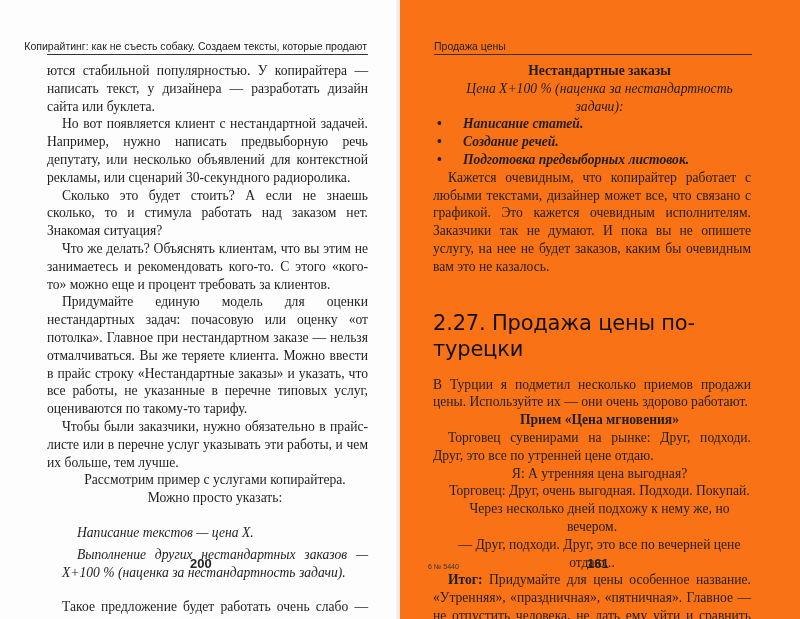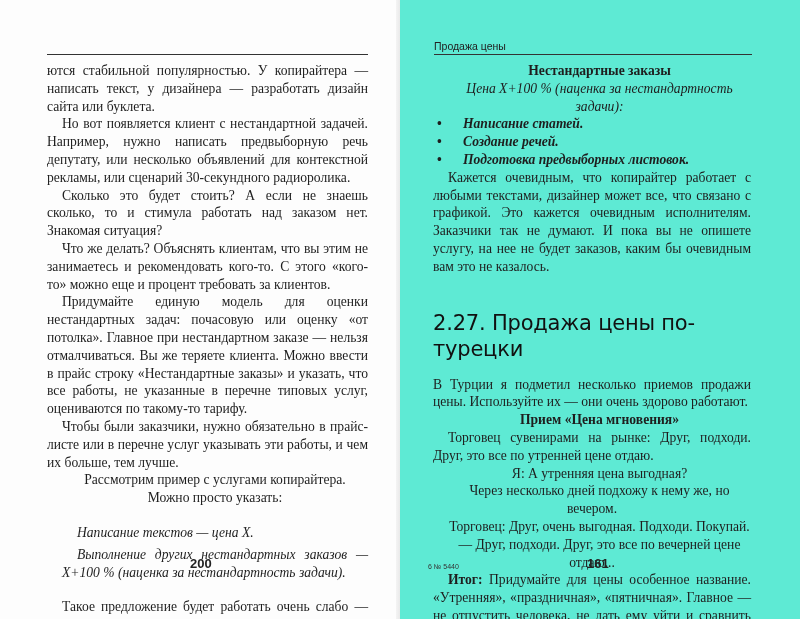--- a/index.html
+++ b/index.html
@@ -1,19 +1,19 @@
 <!DOCTYPE html>
 <html><head>
 <meta charset="utf-8">
 <style>
   html, body { margin:0; padding:0; }
   body { width:800px; height:619px; background:#ffffff; position:relative; overflow:hidden; }
   .page { position:absolute; top:0; height:619px; background:#fdfdfd; }
   .page.left { left:0; width:400px; }
-  .page.right { left:400px; width:400px; background:#5eead4; }
+  .page.right { left:400px; width:400px; background:#f97316; }
   .gutter { position:absolute; left:396px; top:0; width:8px; height:619px;
             background:linear-gradient(to right, #f4f4f4, #e9e9e9 50%, #f4f4f4); }
   .running-head { position:absolute; top:40px; font-family:"Liberation Sans", sans-serif;
                   font-size:10.5px; color:#222; white-space:nowrap; }
   .left .running-head { right:33px; }
   .right .running-head { left:34px; }
   .rule { position:absolute; top:54px; height:1px; background:#333; }
   .left .rule { left:47px; width:321px; }
   .right .rule { left:34px; width:318px; }
   .col { position:absolute; top:62px; font-family:"Liberation Serif", serif;
@@ -38,20 +38,21 @@
              font-weight:bold; font-size:13px; color:#222; }
   .left .pagenum { left:190px; }
   .right .pagenum { left:187px; }
   .sig { position:absolute; top:563px; left:28px; font-family:"Liberation Sans", sans-serif;
          font-size:7px; color:#333; }
 </style>
 </head>
 <body>
 
 <div class="page left">
+  <div class="running-head">Копирайтинг: как не съесть собаку. Создаем тексты, которые продают</div>
   <div class="rule"></div>
   <div class="col">
     <p>ются стабильной популярностью. У копирайтера — написать текст, у дизайнера — разработать дизайн сайта или буклета.</p>
     <p class="ind">Но вот появляется клиент с нестандартной задачей. Например, нужно написать предвыборную речь депутату, или несколько объявлений для контекстной рекламы, или сценарий 30-секундного радиоролика.</p>
     <p class="ind">Сколько это будет стоить? А если не знаешь сколько, то и стимула работать над заказом нет. Знакомая ситуация?</p>
     <p class="ind">Что же делать? Объяснять клиентам, что вы этим не занимаетесь и рекомендовать кого-то. С этого «кого-то» можно еще и процент требовать за клиентов.</p>
     <p class="ind">Придумайте единую модель для оценки нестандартных задач: почасовую или оценку «от потолка». Главное при нестандартном заказе — нельзя отмалчиваться. Вы же теряете клиента. Можно ввести в прайс строку «Нестандартные заказы» и указать, что все работы, не указанные в перечне типовых услуг, оцениваются по такому-то тарифу.</p>
     <p class="ind">Чтобы были заказчики, нужно обязательно в прайс-листе или в перечне услуг указывать эти работы, и чем их больше, тем лучше.</p>
     <p class="ind noj">Рассмотрим пример с услугами копирайтера.</p>
     <p class="ind noj">Можно просто указать:</p>
@@ -79,21 +80,21 @@
       <li style="padding-left:30px;">Написание статей.</li>
       <li style="padding-left:30px;">Создание речей.</li>
       <li style="padding-left:30px;">Подготовка предвыборных листовок.</li>
     </ul>
     <p class="ind">Кажется очевидным, что копирайтер работает с любыми текстами, дизайнер может все, что связано с графикой. Это кажется очевидным исполнителям. Заказчики так не думают. И пока вы не опишете услугу, на нее не будет заказов, каким бы очевидным вам это не казалось.</p>
     <div class="heading">2.27. Продажа цены по-турецки</div>
     <p>В Турции я подметил несколько приемов продажи цены. Используйте их — они очень здорово работают.</p>
     <p class="ind b noj">Прием «Цена мгновения»</p>
     <p class="ind">Торговец сувенирами на рынке: Друг, подходи. Друг, это все по утренней цене отдаю.</p>
     <p class="ind noj">Я: А утренняя цена выгодная?</p>
+    <p class="ind noj">Торговец: Друг, очень выгодная. Подходи. Покупай.</p>
     <p class="ind noj">Через несколько дней подхожу к нему же, но вечером.</p>
-    <p class="ind noj">Торговец: Друг, очень выгодная. Подходи. Покупай.</p>
     <p class="ind noj">— Друг, подходи. Друг, это все по вечерней цене отдаю...</p>
     <p class="ind"><span class="b">Итог:</span><span> Придумайте для цены особенное название. «Утренняя», «праздничная», «пятничная». Главное — не отпустить человека, не дать ему уйти и сравнить вашу цену с ценами конкурентов.</span></p>
 
   </div>
   <div class="sig">6 № 5440</div>
   <div class="pagenum">161</div>
 </div>
 
 </body></html>

